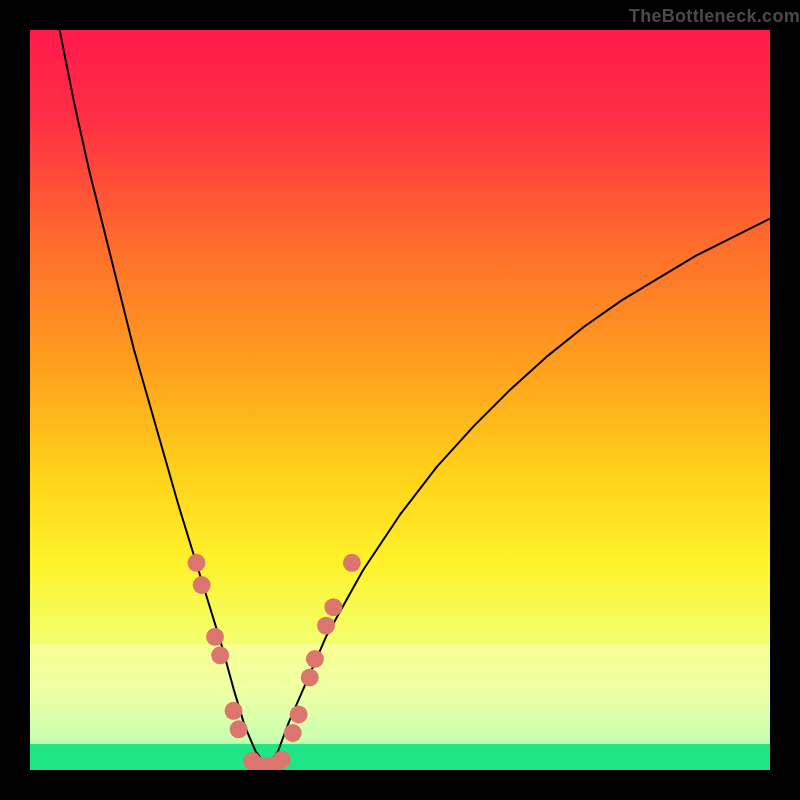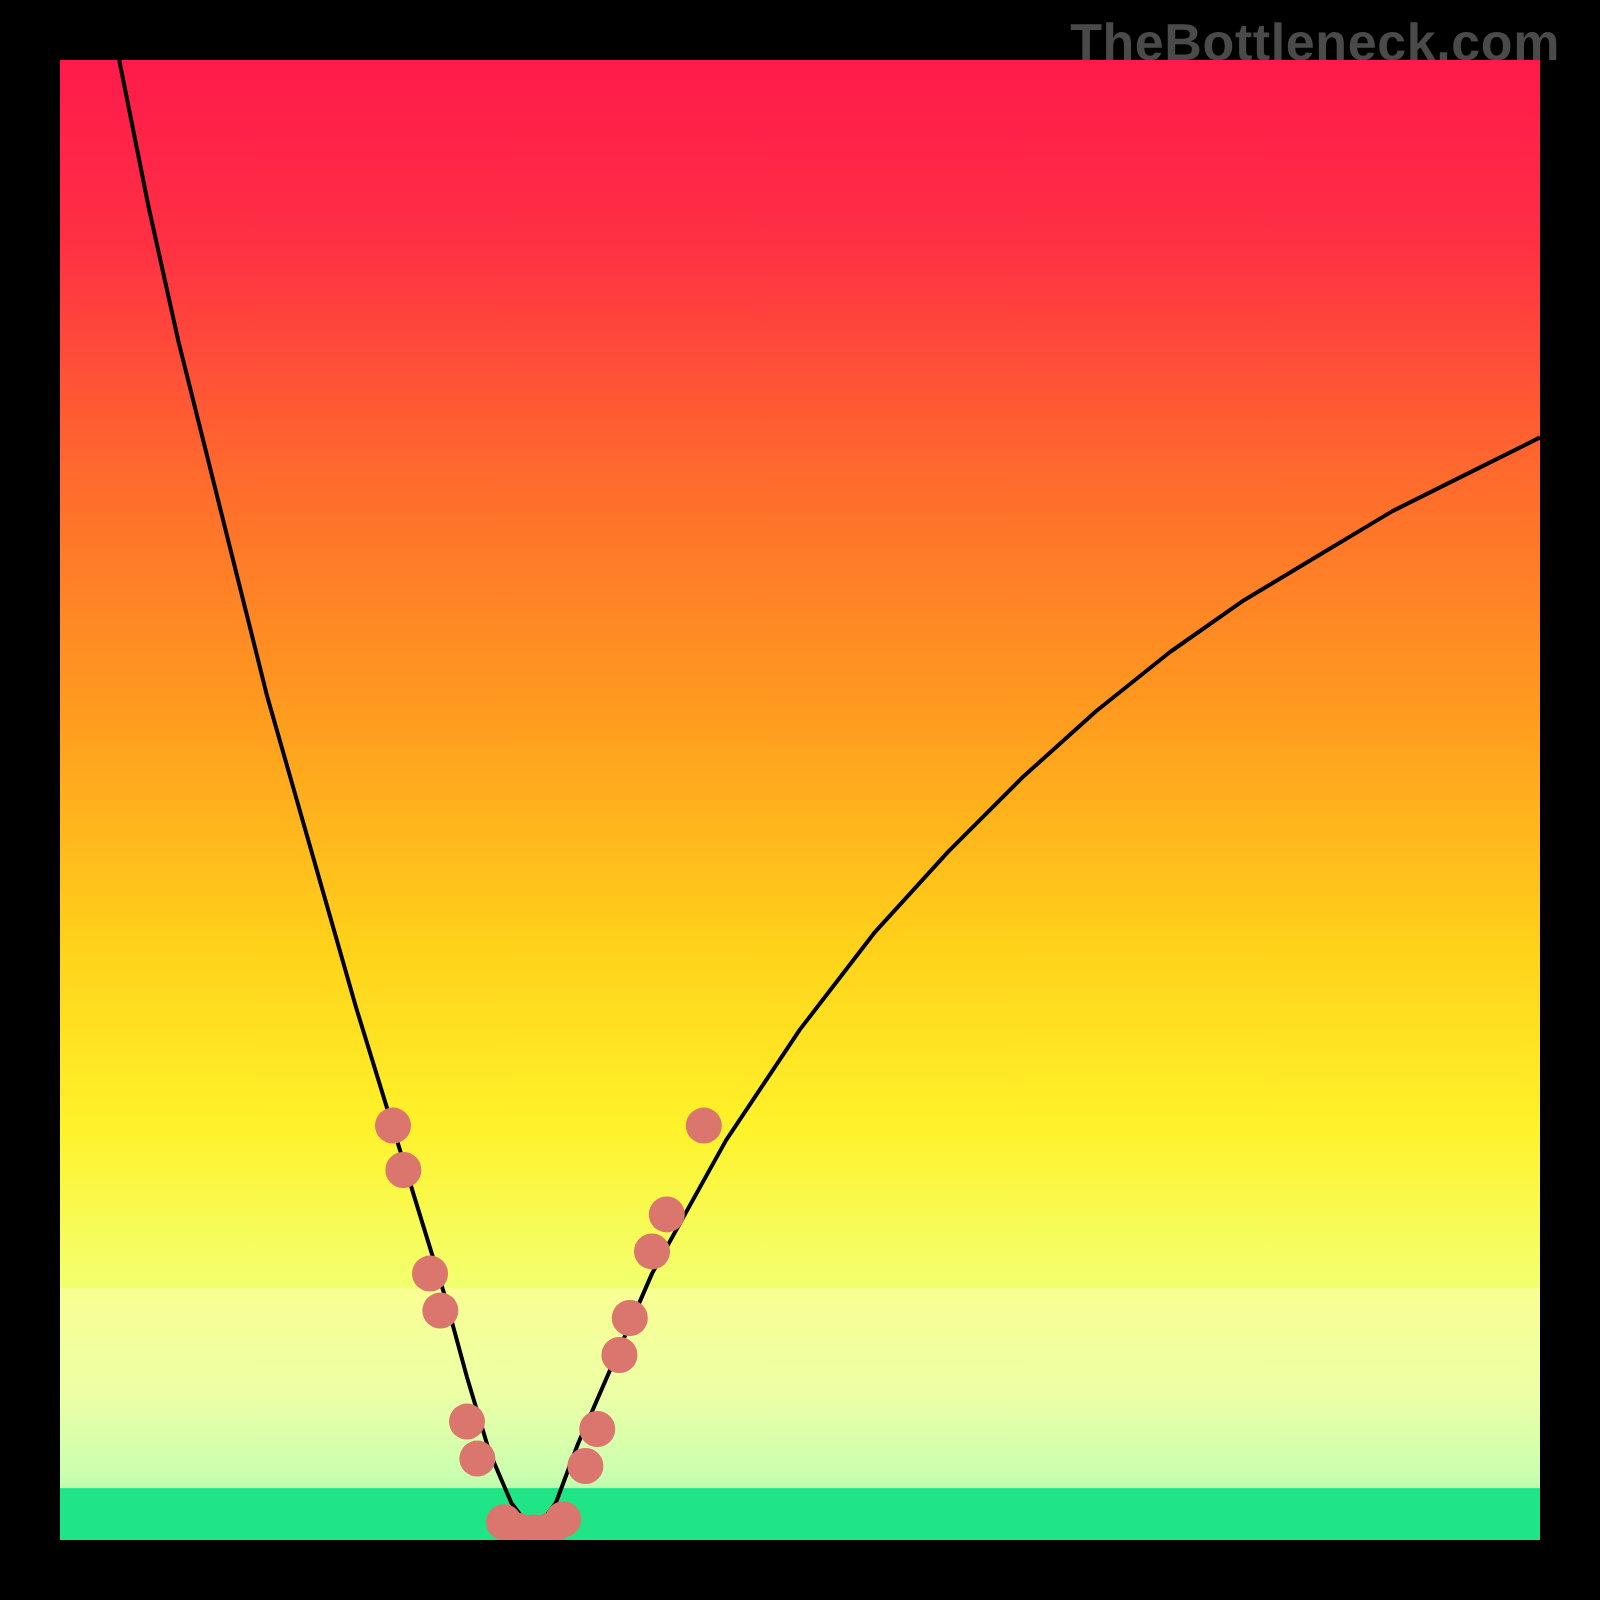--- a/index.html
+++ b/index.html
@@ -1,18 +1,18 @@
 <!DOCTYPE html>
 <html><head>
 <meta charset="utf-8">
 <style>
   html,body{margin:0;padding:0;width:800px;height:800px;background:#000;overflow:hidden;font-family:Arial,Helvetica,sans-serif}
   .frame{position:absolute;left:30px;top:30px;width:740px;height:740px;overflow:hidden}
   svg{display:block}
-  .watermark{position:absolute;top:6px;right:20px;color:#4a4a4a;font-size:26px;font-weight:600;letter-spacing:.3px;user-select:none}
+  .watermark{position:absolute;top:6px;right:0;color:#4a4a4a;font-size:18px;font-weight:600;letter-spacing:.3px;user-select:none}
 </style>
 </head>
 <body>
 
 <div class="watermark">TheBottleneck.com</div>
 
 <div class="frame">
   <svg id="chart-svg" width="740" height="740" viewBox="0 0 740 740">
       <defs>
         <linearGradient id="bg" x1="0" y1="0" x2="0" y2="1">

